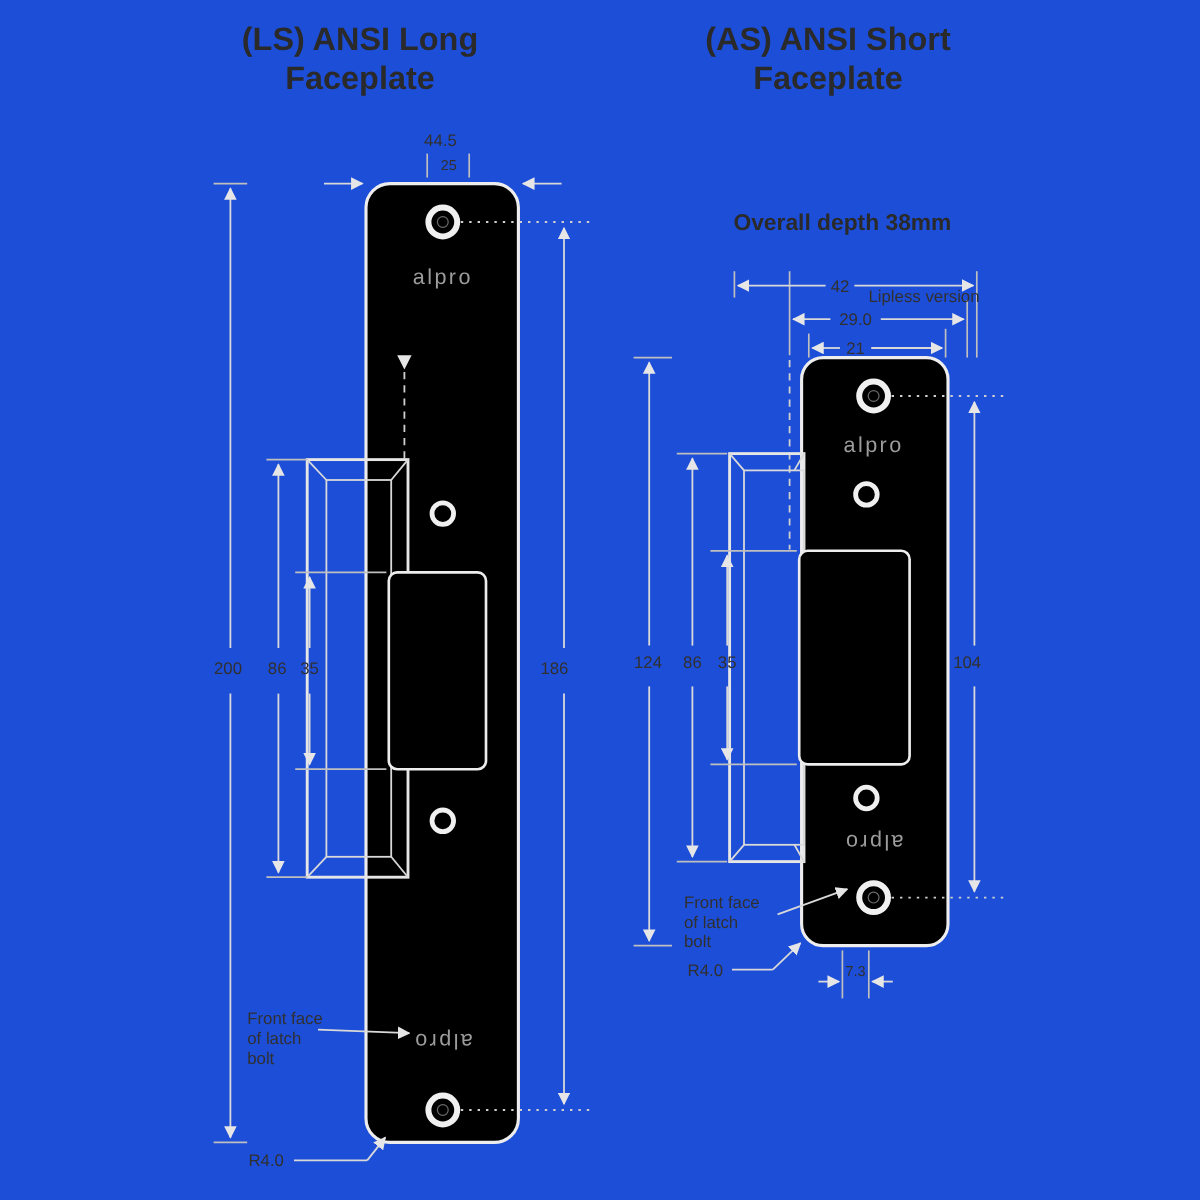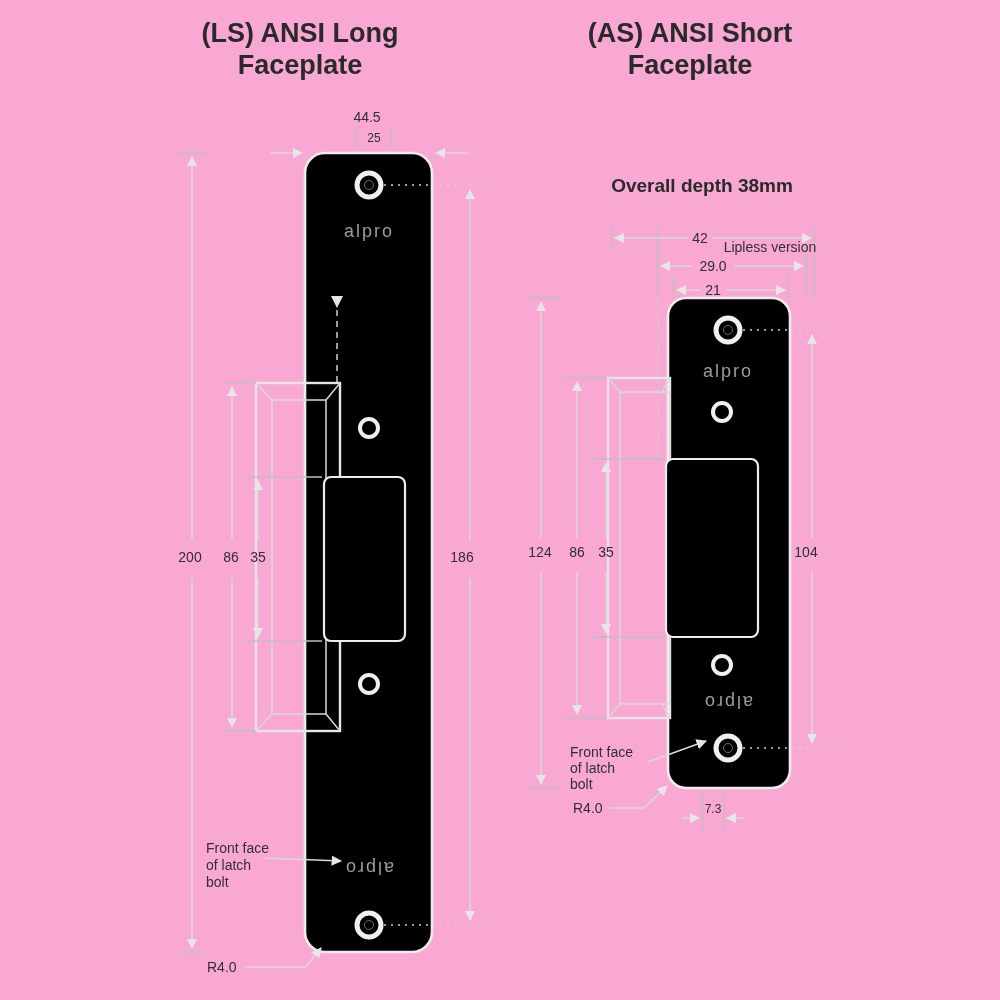--- a/index.html
+++ b/index.html
@@ -1,16 +1,16 @@
 <!DOCTYPE html>
 <html><head>
 <meta charset="utf-8">
 <style>
   html,body{margin:0;padding:0;background:#000;}
-  .stage{position:relative;width:1000px;height:1000px;background:#f9a8d4;overflow:hidden;
+  .stage{position:relative;width:1000px;height:1000px;background:#1d4ed8;overflow:hidden;
          font-family:"Liberation Sans", sans-serif;}
   svg{position:absolute;top:0;left:0;}
   text{font-family:"Liberation Sans", sans-serif;}
   .title{font-size:27px;font-weight:bold;fill:#2a2a2a;text-anchor:middle;}
   .sub{font-size:19px;font-weight:bold;fill:#2a2a2a;text-anchor:middle;}
   .dim{font-size:14px;fill:#303030;text-anchor:middle;}
   .dimsm{font-size:12px;fill:#303030;text-anchor:middle;}
   .lbl{font-size:14px;fill:#303030;text-anchor:start;}
   .logo{font-size:18px;fill:#9c9c9c;text-anchor:middle;letter-spacing:2px;}
   .ln{stroke:#e6e6e6;stroke-width:2.4;fill:none;}

